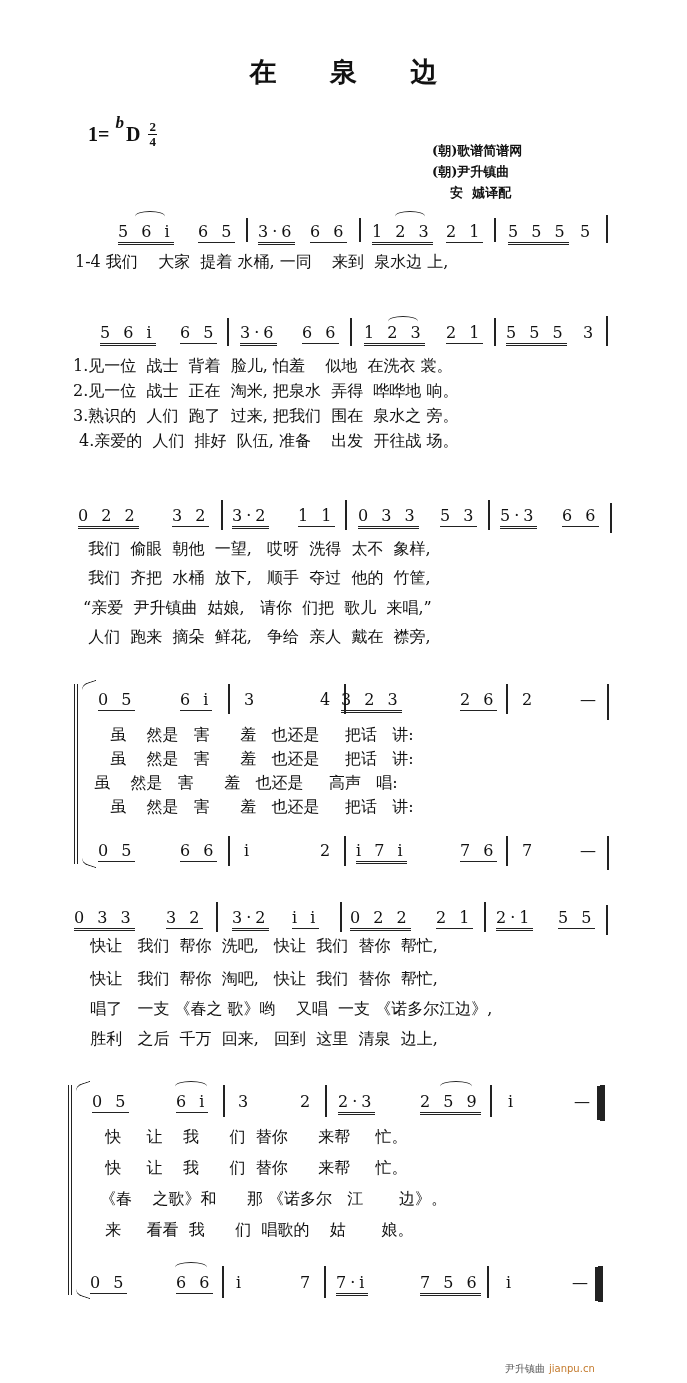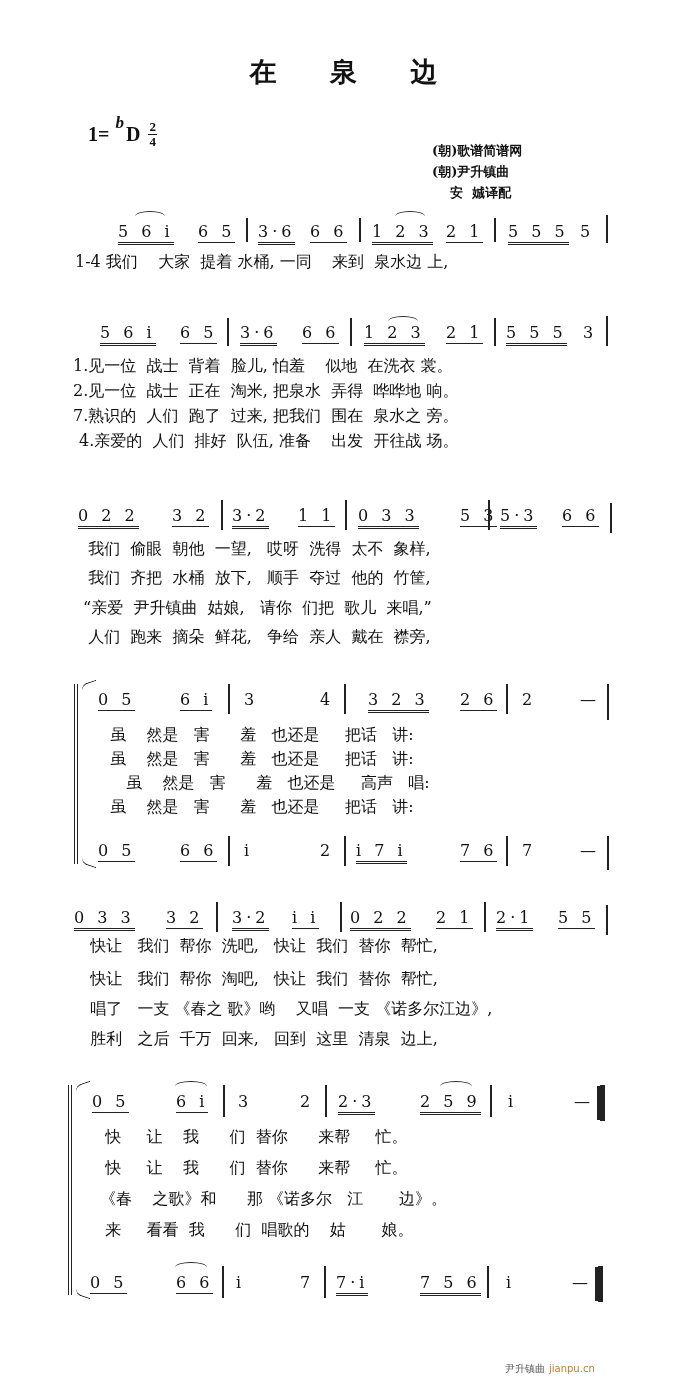--- a/index.html
+++ b/index.html
@@ -79,60 +79,60 @@
   <div class="barline" style="left:350px;top:318px;height:28px"></div>
   <div class="slur" style="left:388px;top:316px;width:30px"></div>
   <span class="note-group ul2" style="left:364px;top:323px">1 2 3</span>
   <span class="note-group ul" style="left:446px;top:323px">2 1</span>
   <div class="barline" style="left:494px;top:318px;height:28px"></div>
   <span class="note-group ul2" style="left:506px;top:323px">5 5 5</span>
   <span class="note-group" style="left:583px;top:323px">3</span>
   <div class="barline" style="left:606px;top:316px;height:30px"></div>
   <div class="lyric" style="left:73px;top:356px">1.见一位  战士  背着  脸儿, 怕羞    似地  在洗衣 裳。</div>
   <div class="lyric" style="left:73px;top:381px">2.见一位  战士  正在  淘米, 把泉水  弄得  哗哗地 响。</div>
-  <div class="lyric" style="left:73px;top:406px">7.熟识的  人们  跑了  过来, 把我们  围在  泉水之 旁。</div>
+  <div class="lyric" style="left:73px;top:406px">3.熟识的  人们  跑了  过来, 把我们  围在  泉水之 旁。</div>
   <div class="lyric" style="left:79px;top:431px">4.亲爱的  人们  排好  队伍, 准备    出发  开往战 场。</div>
 </div>
 
 <div class="system" style="top:0">
   <span class="note-group ul2" style="left:78px;top:506px">0 2 2</span>
   <span class="note-group ul" style="left:172px;top:506px">3 2</span>
   <div class="barline" style="left:221px;top:500px;height:30px"></div>
   <span class="note-group ul2" style="left:232px;top:506px">3·2</span>
   <span class="note-group ul" style="left:298px;top:506px">1 1</span>
   <div class="barline" style="left:345px;top:500px;height:30px"></div>
   <span class="note-group ul2" style="left:358px;top:506px">0 3 3</span>
-  <span class="note-group ul" style="left:460px;top:506px">5 3</span>
+  <span class="note-group ul" style="left:440px;top:506px">5 3</span>
   <div class="barline" style="left:488px;top:500px;height:30px"></div>
   <span class="note-group ul2" style="left:500px;top:506px">5·3</span>
   <span class="note-group ul" style="left:562px;top:506px">6 6</span>
   <div class="barline" style="left:610px;top:503px;height:30px"></div>
   <div class="lyric" style="left:78px;top:539px">  我们  偷眼  朝他  一望,   哎呀  洗得  太不  象样,</div>
   <div class="lyric" style="left:78px;top:568px">  我们  齐把  水桶  放下,   顺手  夺过  他的  竹筐,</div>
   <div class="lyric" style="left:78px;top:598px"> “亲爱  尹升镇曲  姑娘,   请你  们把  歌儿  来唱,”</div>
   <div class="lyric" style="left:78px;top:627px">  人们  跑来  摘朵  鲜花,   争给  亲人  戴在  襟旁,</div>
 </div>
 
 <div class="system" style="top:0">
   <div class="bracket" style="left:74px;top:684px;height:180px"></div>
   <span class="note-group ul" style="left:98px;top:690px">0 5</span>
   <span class="note-group ul" style="left:180px;top:690px">6 i</span>
   <div class="barline" style="left:228px;top:684px;height:30px"></div>
   <span class="note-group" style="left:244px;top:690px">3</span>
   <span class="note-group" style="left:320px;top:690px">4</span>
   <div class="barline" style="left:344px;top:684px;height:30px"></div>
-  <span class="note-group ul2" style="left:368px;top:690px">3 2 3</span>
+  <span class="note-group ul2" style="left:341px;top:690px">3 2 3</span>
   <span class="note-group ul" style="left:460px;top:690px">2 6</span>
   <div class="barline" style="left:506px;top:684px;height:30px"></div>
   <span class="note-group" style="left:522px;top:690px">2</span>
   <span class="note-group" style="left:580px;top:690px">—</span>
   <div class="barline" style="left:607px;top:684px;height:36px"></div>
   <div class="lyric" style="left:100px;top:725px">  虽    然是   害      羞   也还是     把话   讲:</div>
   <div class="lyric" style="left:100px;top:749px">  虽    然是   害      羞   也还是     把话   讲:</div>
-  <div class="lyric" style="left:116px;top:773px">  虽    然是   害      羞   也还是     高声   唱:</div>
+  <div class="lyric" style="left:84px;top:773px">  虽    然是   害      羞   也还是     高声   唱:</div>
   <div class="lyric" style="left:100px;top:797px">  虽    然是   害      羞   也还是     把话   讲:</div>
   <span class="note-group ul" style="left:98px;top:841px">0 5</span>
   <span class="note-group ul" style="left:180px;top:841px">6 6</span>
   <div class="barline" style="left:228px;top:836px;height:30px"></div>
   <span class="note-group" style="left:244px;top:841px">i</span>
   <span class="note-group" style="left:320px;top:841px">2</span>
   <div class="barline" style="left:344px;top:836px;height:30px"></div>
   <span class="note-group ul2" style="left:356px;top:841px">i 7 i</span>
   <span class="note-group ul" style="left:460px;top:841px">7 6</span>
   <div class="barline" style="left:506px;top:836px;height:30px"></div>

